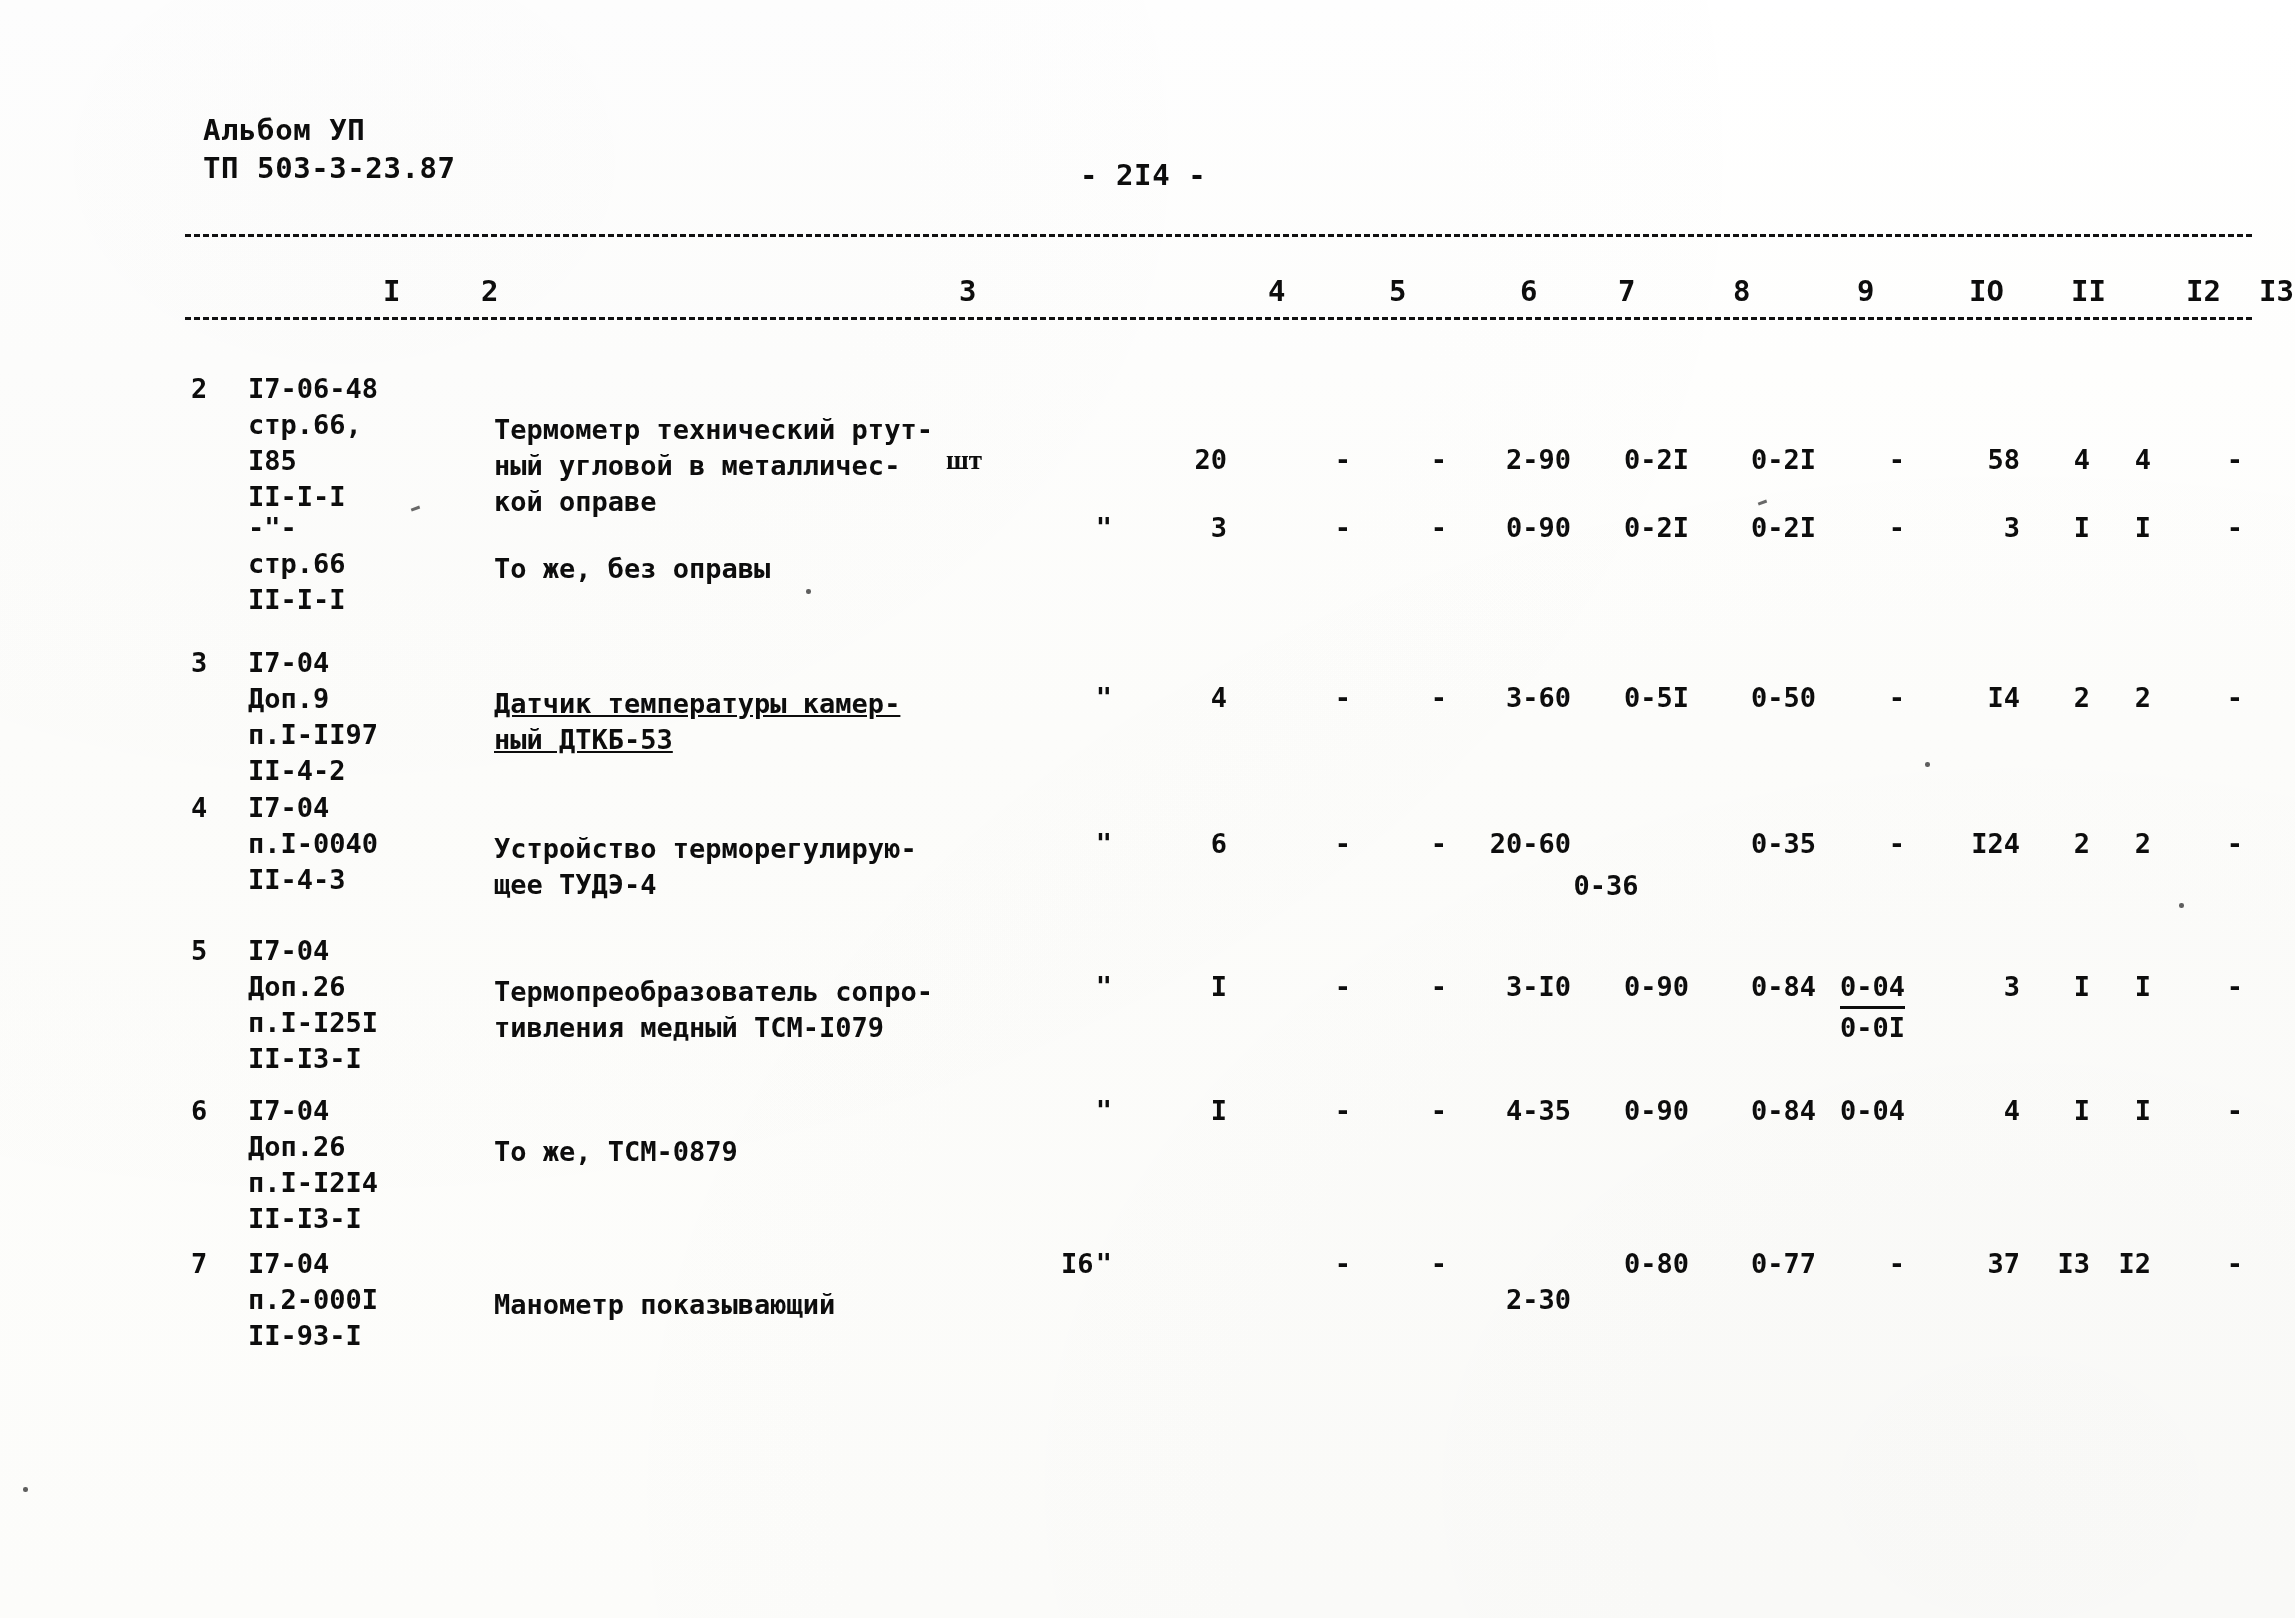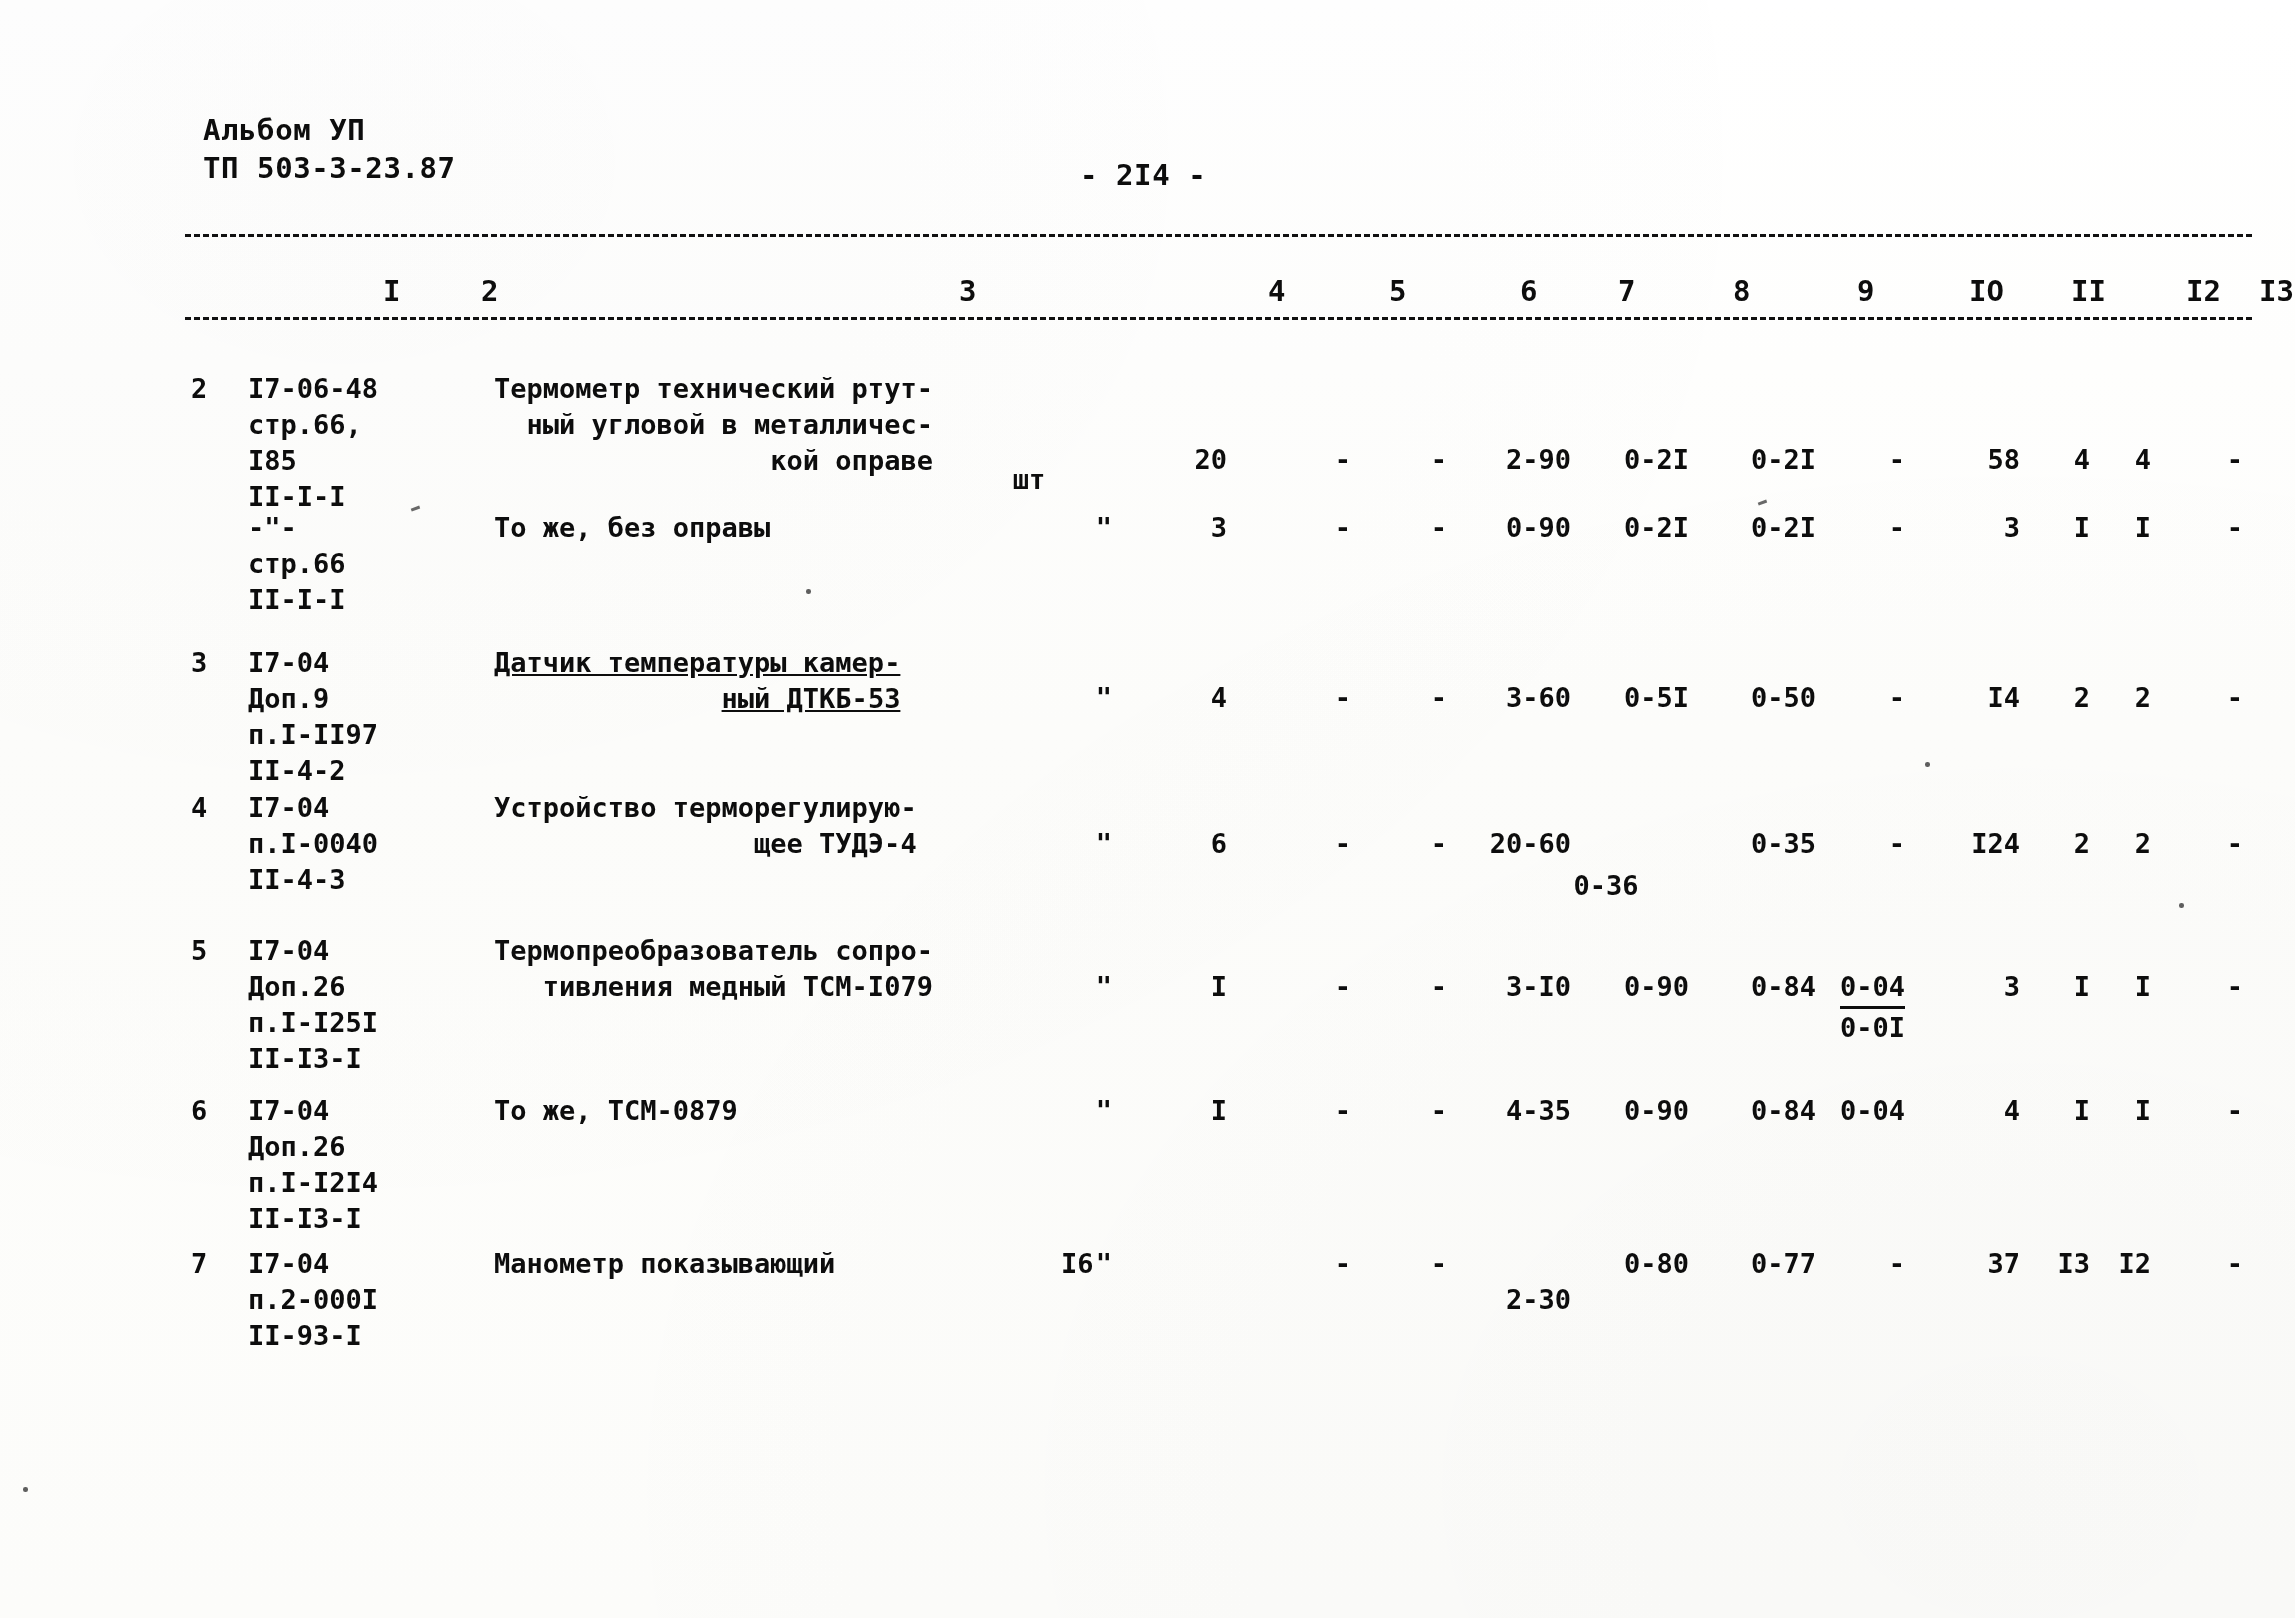--- a/index.html
+++ b/index.html
@@ -97,21 +97,21 @@
     position: absolute;
     white-space: pre;
     font-size: 27px;
     line-height: 36px;
     font-weight: 700;
     color: #0d0d0d;
     font-family: "DejaVu Sans Mono", "Liberation Mono", monospace;
   }
   .c-num   { text-align: left; }
   .c-code  { text-align: left; }
-  .c-desc  { text-align: right; }
+  .c-desc  { text-align: left; margin-top: 41px; }
   .c-val   { text-align: right; }
 
   .frac {
     display: inline-block;
     text-align: center;
   }
   .frac .top {
     display: block;
     border-bottom: 3.2px solid #0d0d0d;
     padding-bottom: 0.6px;
@@ -171,21 +171,21 @@
   <div id="table-body">
       <div class="row" style="top: 0px;">
         <div class="cell c-num" style="top: 371px; left: 191px; text-align: left;">2</div>
         <div class="cell c-code" style="left: 248px; top: 371px;">I7-06-48
 стр.66,
 I85
 II-I-I</div>
         <div class="cell c-desc" style="left: 494px; top: 371px;">Термометр технический ртут-
 ный угловой в металличес-
 кой оправе</div>
-        <div class="cell c-val" style="top: 462px; left: 946px; width: 166px; text-align: center;">шт</div>
+        <div class="cell c-val" style="top: 442px; left: 946px; width: 166px; text-align: left; font-family: Liberation Serif, serif;">шт</div>
         <div class="cell c-val" style="top: 442px; left: 1061px; width: 166px; text-align: right;">20</div>
         <div class="cell c-val" style="top: 442px; left: 1185px; width: 166px; text-align: right;">-</div>
         <div class="cell c-val" style="top: 442px; left: 1281px; width: 166px; text-align: right;">-</div>
         <div class="cell c-val" style="top: 442px; left: 1405px; width: 166px; text-align: right;">2-90</div>
         <div class="cell c-val" style="top: 442px; left: 1523px; width: 166px; text-align: right;">0-2I</div>
         <div class="cell c-val" style="top: 442px; left: 1650px; width: 166px; text-align: right;">0-2I</div>
         <div class="cell c-val" style="top: 442px; left: 1739px; width: 166px; text-align: right;">-</div>
         <div class="cell c-val" style="top: 442px; left: 1854px; width: 166px; text-align: right;">58</div>
         <div class="cell c-val" style="top: 442px; left: 1924px; width: 166px; text-align: right;">4</div>
         <div class="cell c-val" style="top: 442px; left: 1985px; width: 166px; text-align: right;">4</div>

